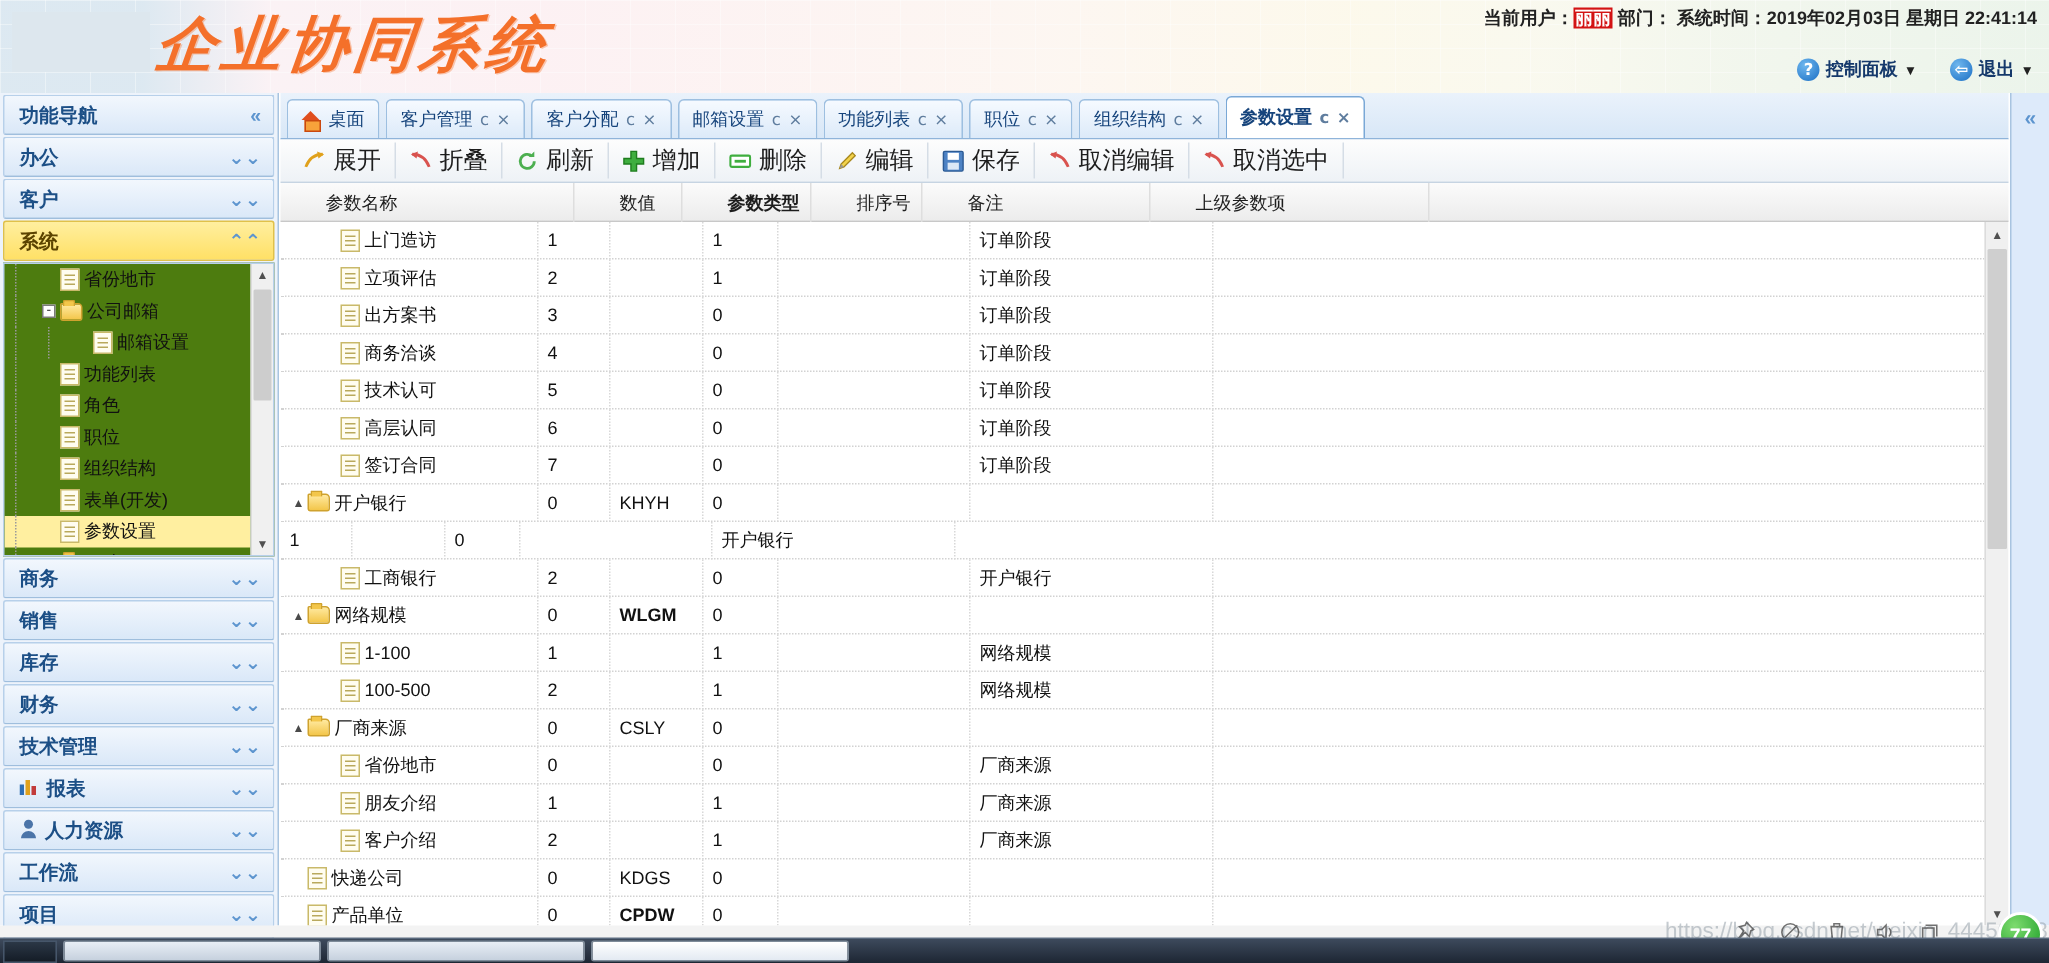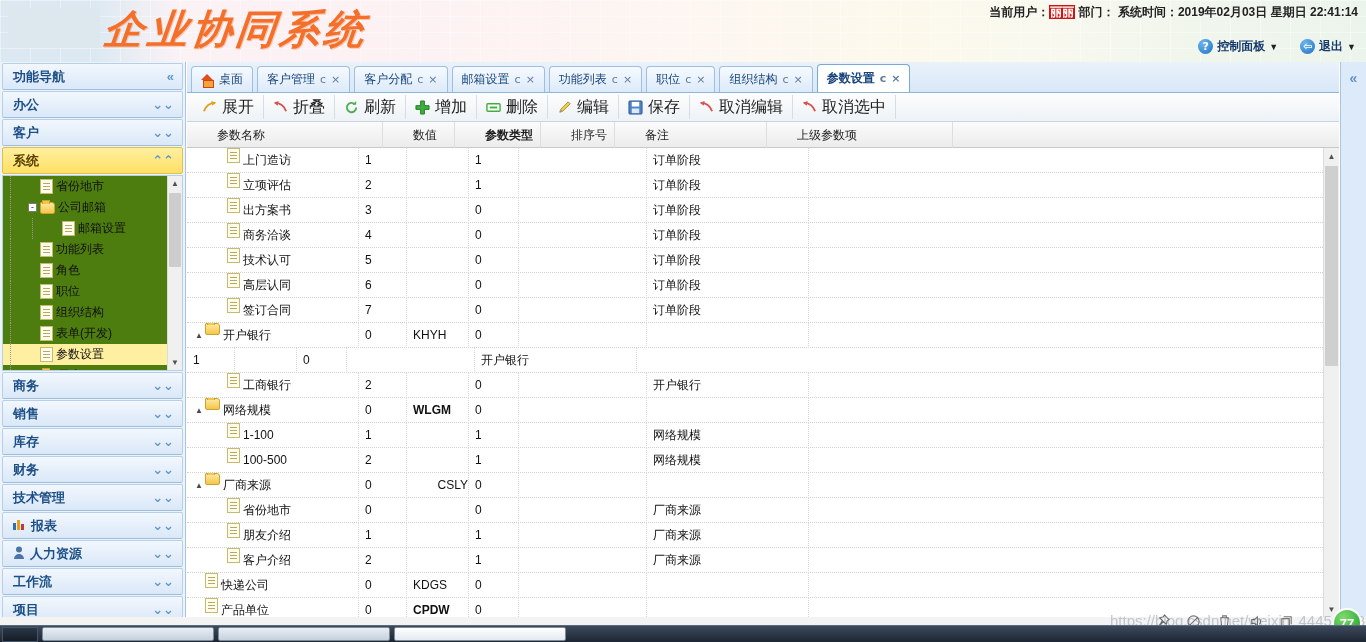--- a/index.html
+++ b/index.html
@@ -199,21 +199,21 @@
   .grid-body {
     position: absolute; left: 0; top: 86px; right: 0; bottom: 0;
     overflow: hidden; background: #fff;
   }
   .grid-inner { position: absolute; left: 0; top: 0; right: 16px; bottom: 0; overflow: hidden; }
   .grow {
     height: 25px; display: flex; align-items: center;
     border-bottom: 1px dotted #d2d2d2; font-size: 12px; color: #111;
   }
   .gc { height: 25px; line-height: 25px; padding-left: 6px; border-right: 1px dotted #d8d8d8; overflow: hidden; white-space: nowrap; }
-  .gc.name { display: flex; }
+  .gc.name { display: flex; align-items: center; }
   .gtoggle {
     width: 12px; flex: 0 0 12px; font-size: 8px; color: #4a4a4a; text-align: center;
   }
   .grid-vsb {
     position: absolute; right: 0; top: 0; width: 16px; bottom: 0;
     background: #f0f0f0; border-left: 1px solid #dcdcdc;
   }
   .grid-vsb .sb-arrow { height: 16px; }
   .grid-vsb .sb-thumb { height: 200px; top: 18px; background: #cfcfcf; }
 
@@ -741,21 +741,21 @@
             <div class="gc" style="flex: 0 0 128px;"></div>
             <div class="gc" style="flex: 0 0 162px;">网络规模</div>
           </div>
           <div class="grow">
             <div class="gc name" style="flex: 0 0 172px; padding-left: 6px;">
               <span class="gtoggle">▲</span>
               <span class="ic-folder"></span>
               <span>厂商来源</span>
             </div>
             <div class="gc" style="flex: 0 0 48px;">0</div>
-            <div class="gc" style="flex: 0 0 62px; text-align: right;">CSLY</div>
+            <div class="gc" style="flex: 0 0 62px;">CSLY</div>
             <div class="gc" style="flex: 0 0 50px;">0</div>
             <div class="gc" style="flex: 0 0 128px;"></div>
             <div class="gc" style="flex: 0 0 162px;"></div>
           </div>
           <div class="grow">
             <div class="gc name" style="flex: 0 0 172px; padding-left: 28px;">
               <span class="gtoggle"></span>
               <span class="ic-doc"></span>
               <span>省份地市</span>
             </div>

